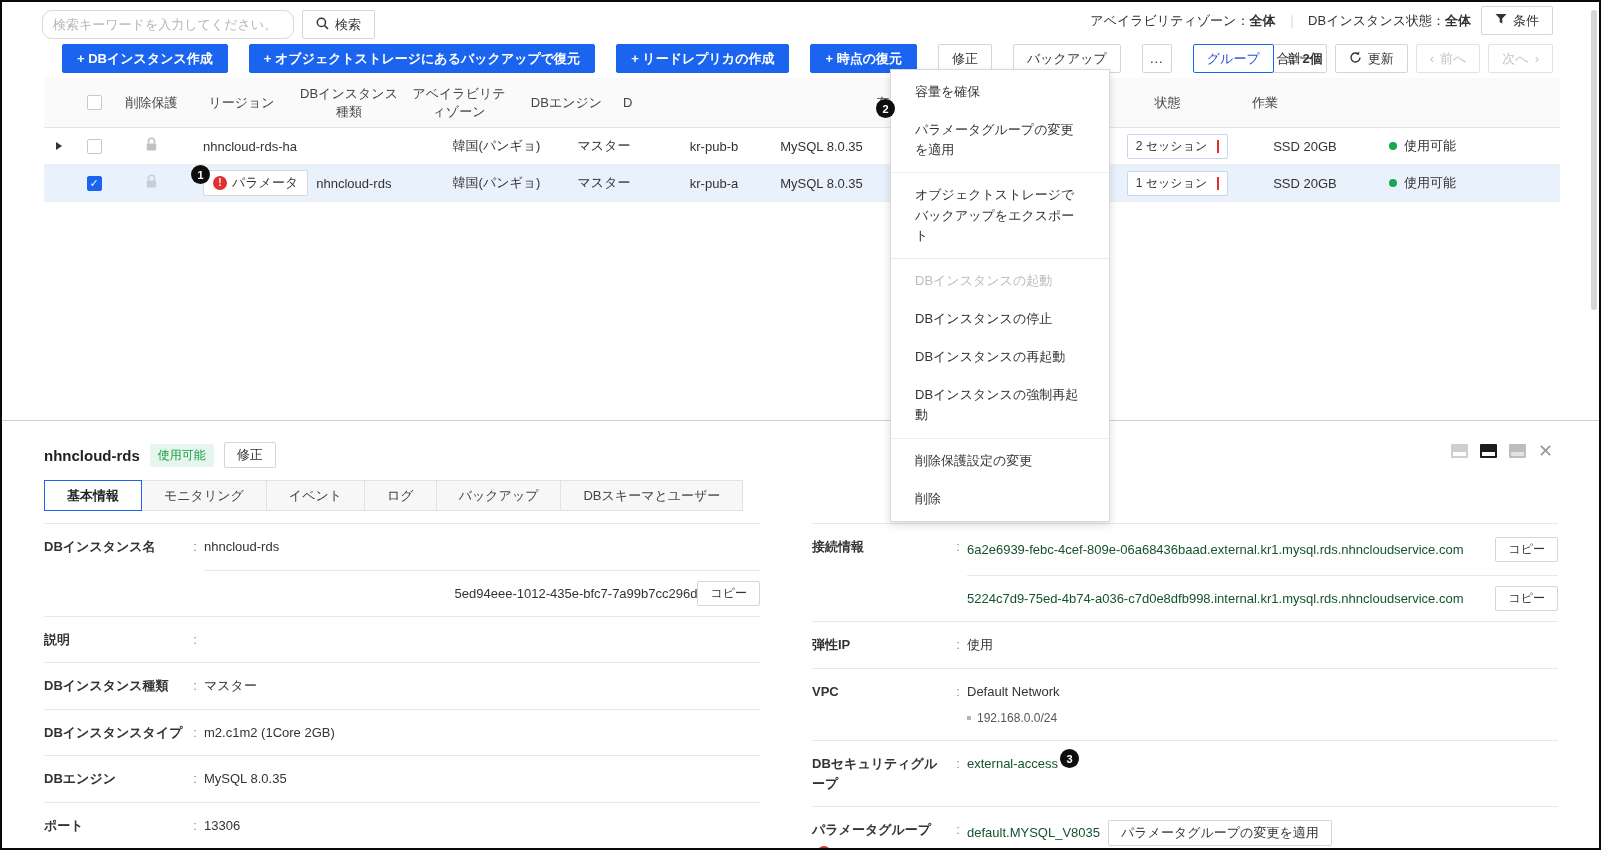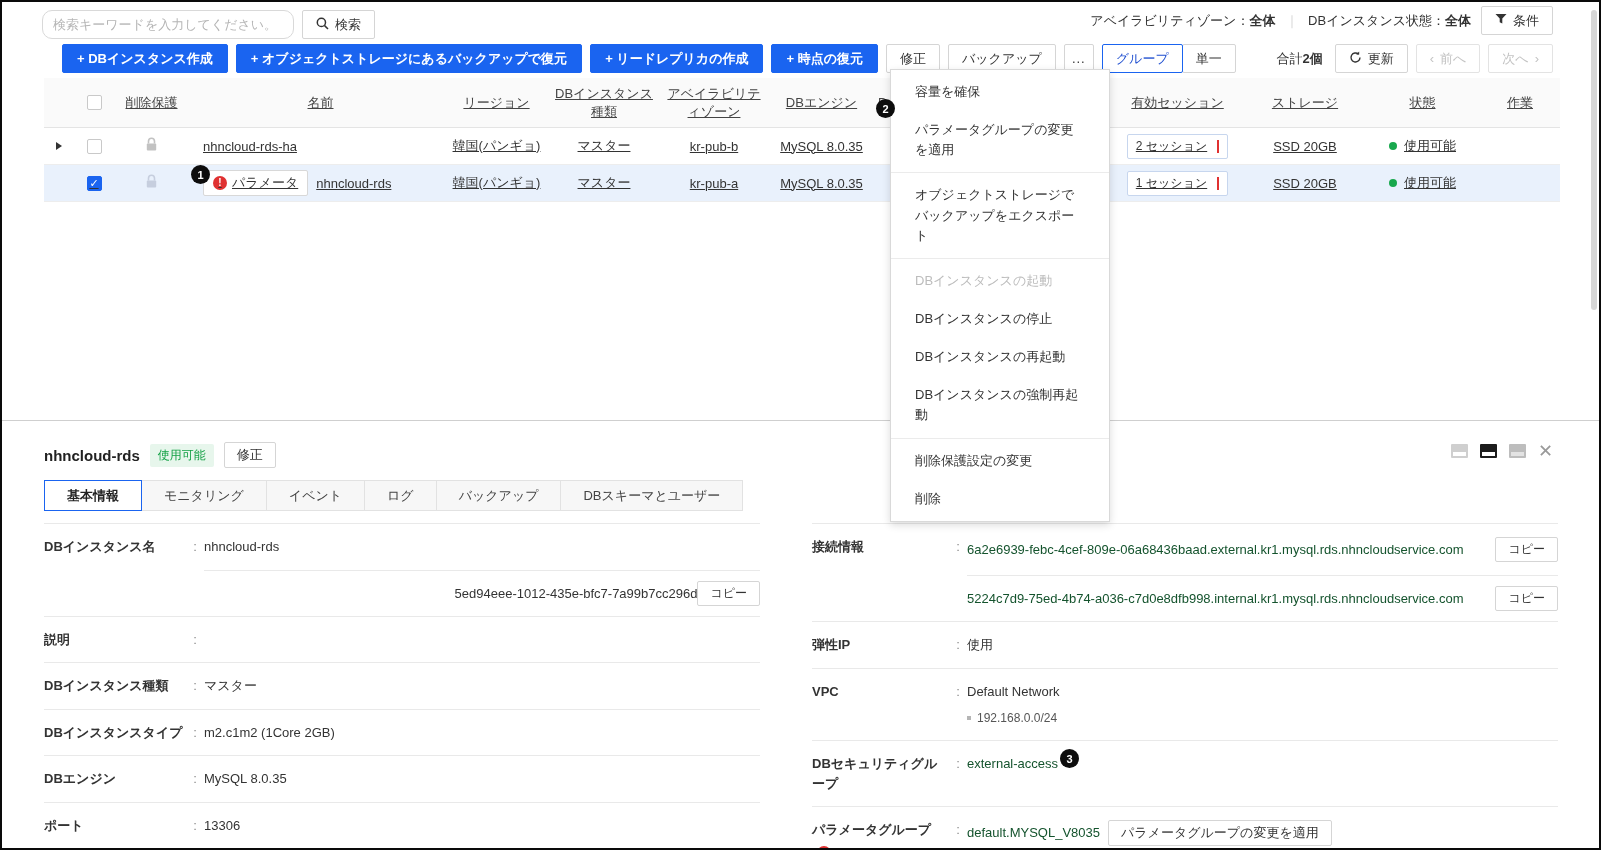--- a/index.html
+++ b/index.html
@@ -11,35 +11,35 @@
   .search-input { width:252px; height:29px; border:1px solid #d9d9d9; border-radius:10px; padding:0 10px; font-size:13px; color:#333; }
   .search-input::placeholder { color:#b5b5b5; }
   .btn { display:inline-flex; align-items:center; justify-content:center; gap:6px; height:29px; padding:0 13px;
          background:#fff; border:1px solid #d5d5d5; border-radius:2px; font-size:13px; color:#333; cursor:pointer; white-space:nowrap; }
   .btn svg { flex:none; }
   .top-filters { position:absolute; top:4px; right:46px; display:flex; align-items:center; gap:10px; font-size:13px; color:#333; }
   .top-filters b { font-weight:700; }
   .pipe { color:#d0d0d0; }
 
   
-  .action-row { position:absolute; top:42px; left:40px; display:flex; gap:8px; align-items:center;padding-left:20px; }
+  .action-row { position:absolute; top:42px; left:40px; display:flex; gap:21px; align-items:center;padding-left:20px; }
   .btn-blue { display:inline-flex; align-items:center; height:29px; padding:0 14px; background:#1a64f0; border:1px solid #1a64f0;
               border-radius:2px; color:#fff; font-size:13px; font-weight:700; cursor:pointer; white-space:nowrap; }
   .btn-more { width:30px; padding:0; letter-spacing:1px; }
   .seg { display:flex; }
   .seg .btn:last-child { margin-left:-1px; }
   .btn-seg-active { border:1px solid #1a64f0; color:#1f4fd0; position:relative; z-index:2; }
   .action-right { position:absolute; top:42px; right:46px; display:flex; gap:8px; align-items:center; font-size:13px; color:#333; }
   .total { margin-right:4px; }
   .total b { font-weight:700; }
   .btn-disabled { color:#c3c3c3; border-color:#e3e3e3; cursor:default; }
 
   
   .tbl { position:absolute; top:76px; left:42px; width:1516px; font-size:13px; color:#333; }
-  .tr { display:flex; align-items:stretch;text-decoration:underline; }
+  .tr { display:flex; align-items:stretch; }
   .thead { background:#fafafa; border-bottom:1px solid #e4e4e4; min-height:50px; color:#444; }
   .row { min-height:37px; border-bottom:1px solid #ededed; background:#fff; }
   .row.selected { background:#e9f1fc; }
   .td { display:flex; align-items:center; justify-content:center; text-align:center; padding:4px 6px; }
   .col-expand{width:30px}.col-check{width:40px}.col-lock{width:75px}.col-name{width:255px}
   .col-region{width:105px}.col-type{width:110px}.col-az{width:110px}.col-engine{width:105px}
   .col-hidden{width:236px}.col-session{width:135px}.col-storage{width:120px}.col-status{width:115px}.col-task{width:80px}
   .td.col-name { justify-content:flex-start; text-align:left; padding-left:14px; }
   .thead .col-name { justify-content:center; text-align:center; }
   .thead .col-hidden { justify-content:flex-start; padding-left:4px; color:#444; }
@@ -180,21 +180,20 @@
     </button>
   </div>
 
   <div class="tbl">
     <div class="tr thead">
       <div class="td col-expand"></div>
       <div class="td col-check">
           <span class="cb"></span>
         </div>
       <div class="td col-lock">削除保護</div>
-      <div class="td col-name">名前</div>
       <div class="td col-region">リージョン</div>
       <div class="td col-type">DBインスタンス種類</div>
       <div class="td col-az">アベイラビリティゾーン</div>
       <div class="td col-engine">DBエンジン</div>
       <div class="td col-hidden">D</div>
       <div class="td col-session">有効セッション</div>
       <div class="td col-storage">ストレージ</div>
       <div class="td col-status">状態</div>
       <div class="td col-task">作業</div>
     </div>

